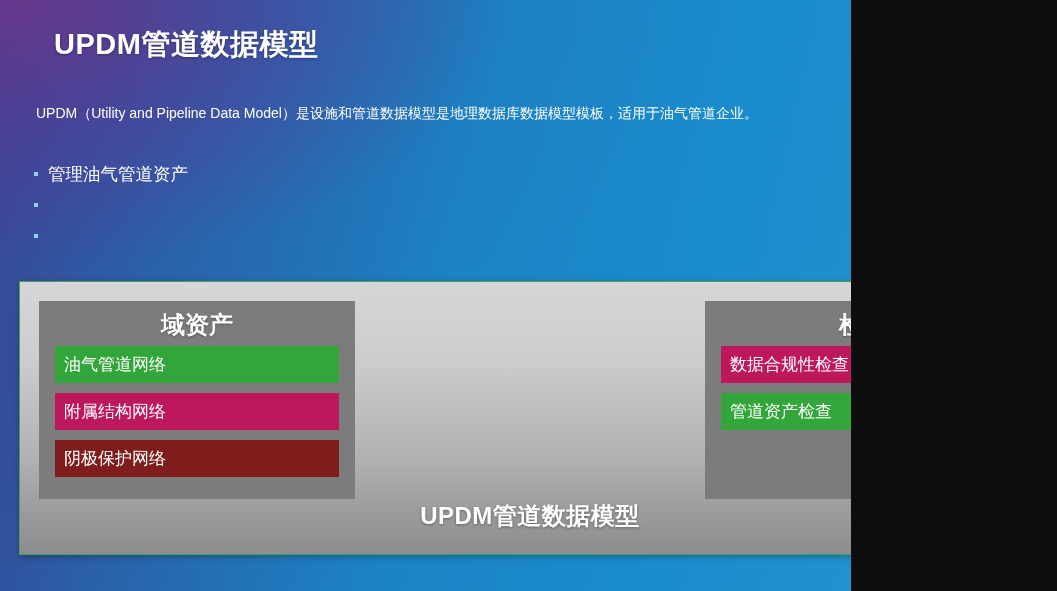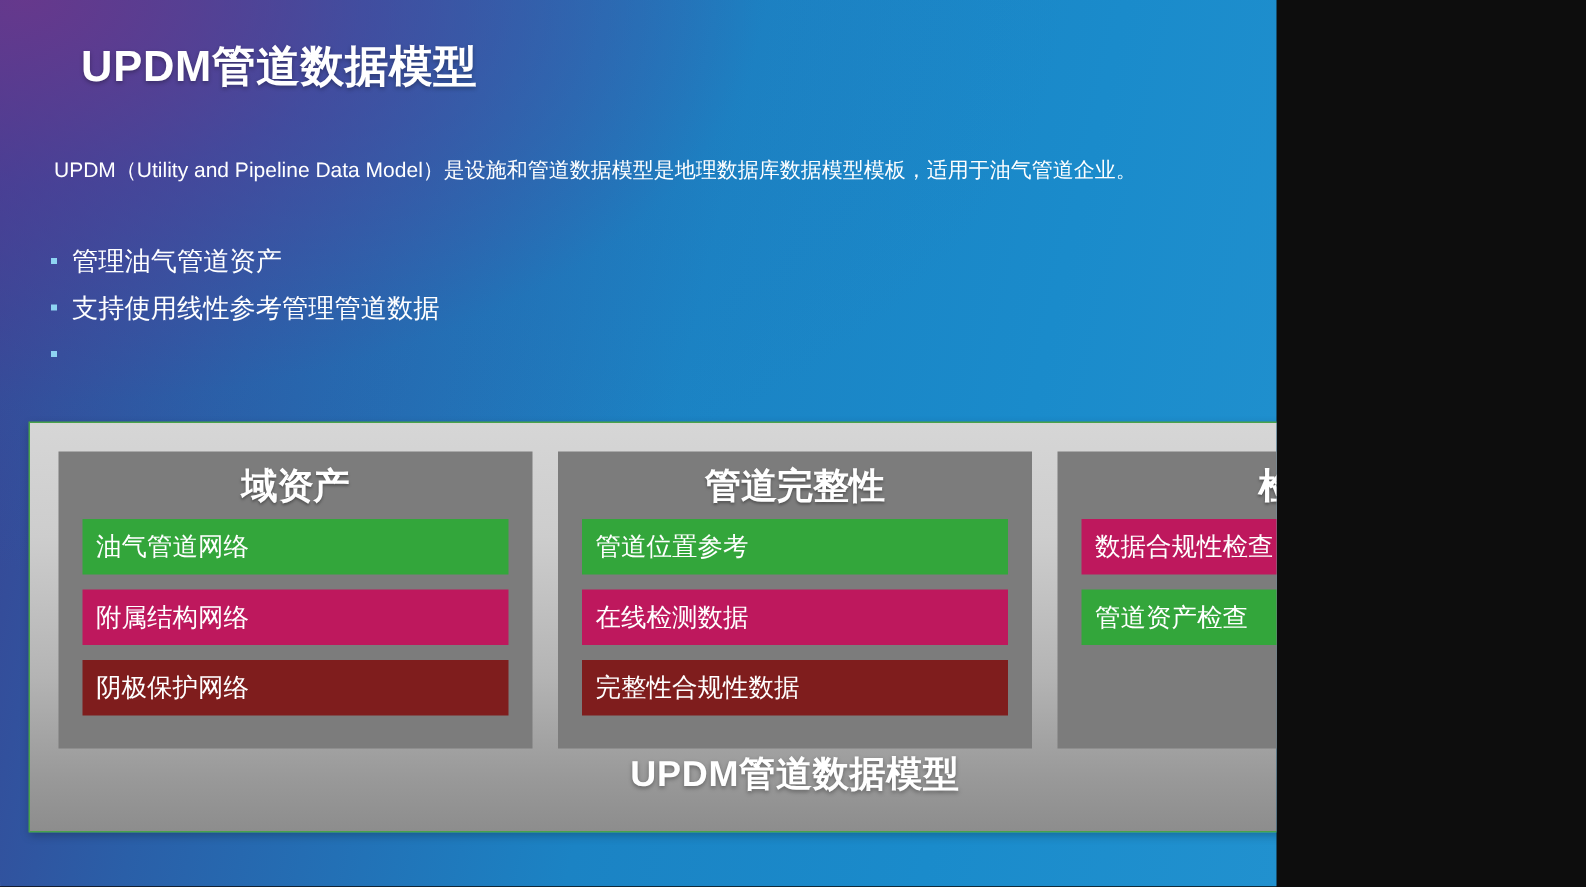--- a/index.html
+++ b/index.html
@@ -160,48 +160,39 @@
 
   <div class="body-copy">UPDM（Utility and Pipeline Data Model）是设施和管道数据模型是地理数据库数据模型模板，适用于油气管道企业。</div>
 
   <div class="bullets">
     <div class="bullet-row">
       <span class="bullet-dot"></span>
       <span class="bullet-text">管理油气管道资产</span>
     </div>
     <div class="bullet-row">
       <span class="bullet-dot"></span>
-      <span class="bullet-text">支持使用线性参考管理管道数据</span>
     </div>
     <div class="bullet-row">
       <span class="bullet-dot"></span>
     </div>
   </div>
 
   <div class="frame">
 
     <div class="panels">
 
       <div class="panel panel-1">
         <div class="panel-title">域资产</div>
         <div class="chip-list">
           <div class="chip c-green">油气管道网络</div>
           <div class="chip c-lime">附属结构网络</div>
           <div class="chip c-cyan">阴极保护网络</div>
         </div>
       </div>
 
-      <div class="panel panel-2">
-        <div class="panel-title">管道完整性</div>
-        <div class="chip-list">
-          <div class="chip c-green">管道位置参考</div>
-          <div class="chip c-lime">在线检测数据</div>
-          <div class="chip c-cyan">完整性合规性数据</div>
-        </div>
-      </div>
 
       <div class="panel panel-3">
         <div class="panel-title">检查</div>
         <div class="chip-list">
           <div class="chip c-lime">数据合规性检查</div>
           <div class="chip c-green">管道资产检查</div>
         </div>
       </div>
 
     </div>

